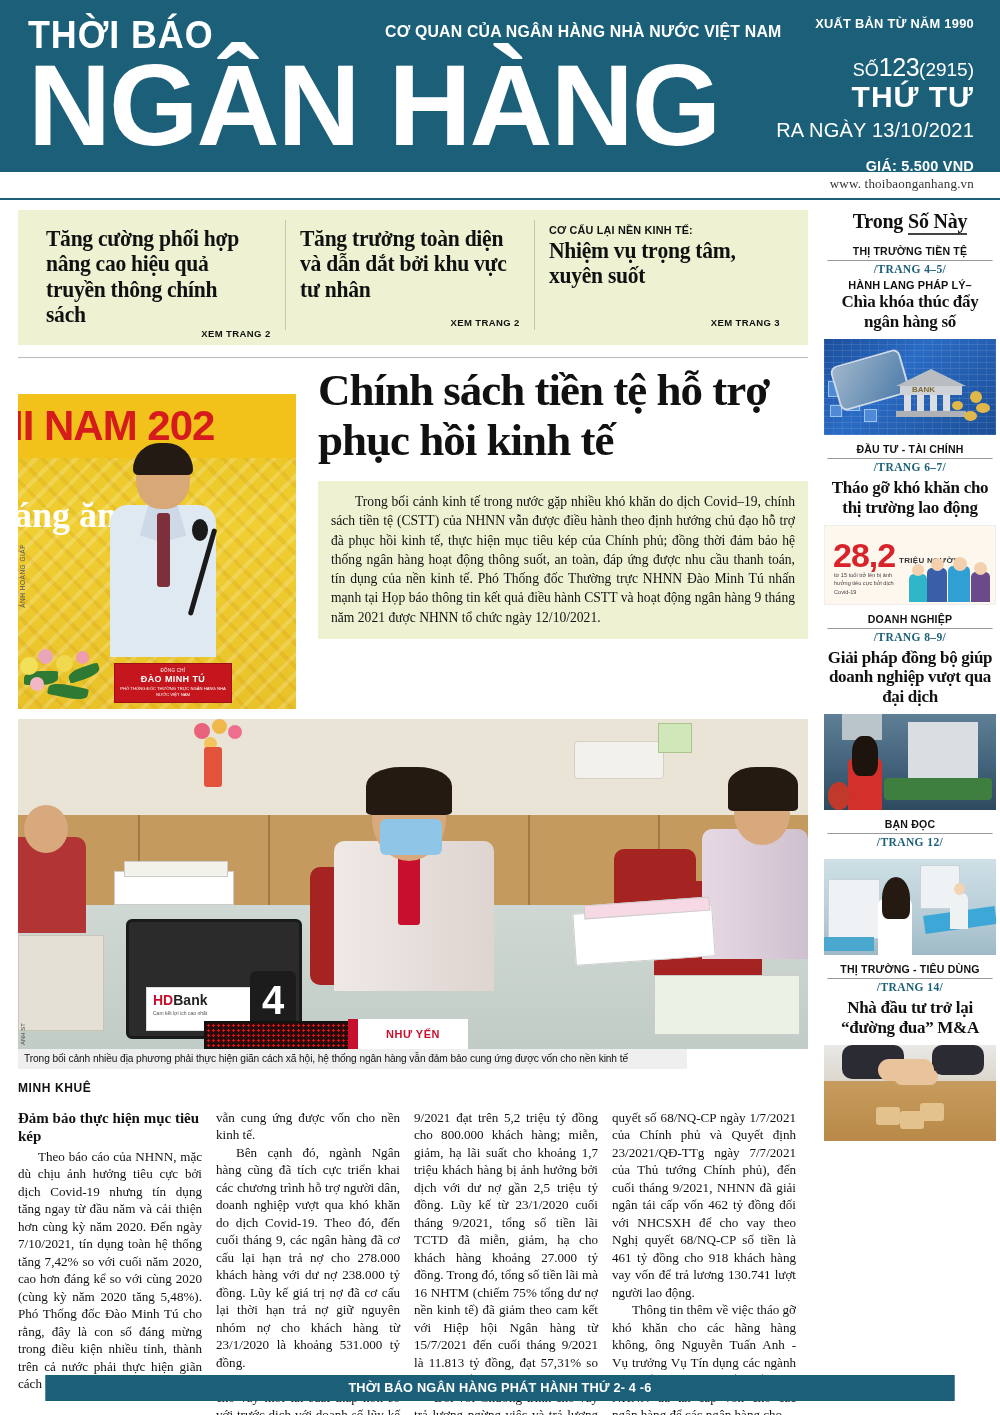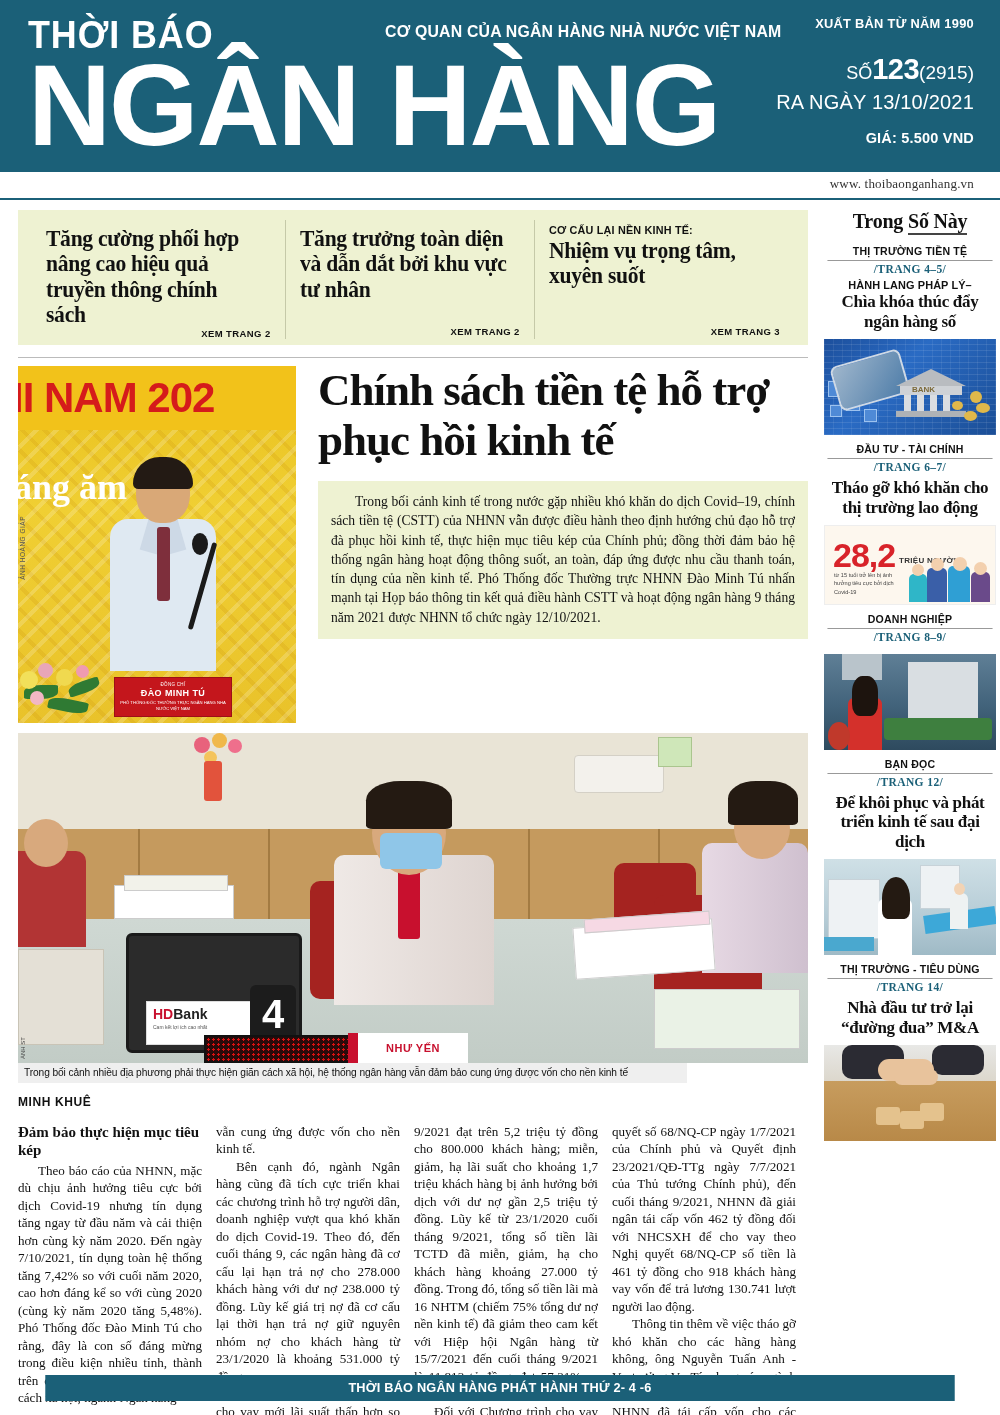--- a/index.html
+++ b/index.html
@@ -59,21 +59,21 @@
   .mh-right {
     position: absolute;
     right: 26px; top: 16px;
     color: #fff;
     text-align: right;
     font-family: "Liberation Sans", sans-serif;
     width: 210px;
   }
   .mh-since { font-size: 13.5px; font-weight: 700; letter-spacing: .3px; transform: scaleX(.95); transform-origin: right center;}
   .mh-issue { margin-top: 22px; font-size: 18px; font-weight: 400; }
-  .mh-issue b { font-size: 29px; font-weight: 700; letter-spacing: -.5px; }
+  .mh-issue b { font-size: 25px; font-weight: 400; letter-spacing: -.5px; }
   .mh-issue .paren { font-size: 19px; }
   .mh-day { font-size: 30px; font-weight: 700; letter-spacing: 1px; margin-top: -2px;}
   .mh-date { font-size: 20px; font-weight: 400; margin-top: 5px; letter-spacing: .2px;}
   .mh-price { font-size: 14.5px; font-weight: 700; margin-top: 16px; letter-spacing: .2px;}
 
   .urlbar {
     height: 28px;
     border-bottom: 2px solid #1b6078;
     position: relative;
   }
@@ -94,21 +94,21 @@
   .left-col { width: 790px; }
   .vdivider { width: 1px; background: #c9c9c9; margin: 0 8px; }
   .right-col { width: 172px; }
 
   
   .teasers {
     background: #eef2d2;
     display: flex;
     height: 135px;
     margin-top: 2px;
-    padding: 10px 14px 6px 14px;
+    padding: 10px 14px 15px 14px;
     justify-content: space-between;
   }
   .teaser {
     flex: 1;
     padding: 4px 14px 0 14px;
     position: relative;
     display: flex;
     flex-direction: column;
   }
   .teaser + .teaser { border-left: 1px solid #c5c9a8; }
@@ -138,24 +138,25 @@
     font-family: "Liberation Sans", sans-serif;
     font-weight: 700;
     font-size: 9.5px;
     letter-spacing: .4px;
     padding-bottom: 2px;
   }
 
   
   .lead { display: flex; margin-top: 12px; border-top: 1px solid #bbb; padding-top: 8px;}
   .lead-photo {
-    width: 278px; height: 357px;
+    width: 278px; height: 315px;
     position: relative;
     overflow: hidden;
     flex: none;
+    margin-top: 28px;
   }
   .lead-text { flex: 1; padding-left: 22px; }
   .lead-text h1 {
     font-family: "Liberation Serif", serif;
     font-weight: 700;
     font-size: 45px;
     line-height: 1.1;
     letter-spacing: -1px;
   }
   .lead-sapo {
@@ -461,20 +462,21 @@
   <div class="mh-left">
     <div class="mh-thoibao">THỜI BÁO</div>
     <div class="mh-nganhang">NGÂN HÀNG</div>
   </div>
   <div class="mh-center">CƠ QUAN CỦA NGÂN HÀNG NHÀ NƯỚC VIỆT NAM</div>
   <div class="mh-right">
     <div class="mh-since">XUẤT BẢN TỪ NĂM 1990</div>
     <div class="mh-issue">
       <span>SỐ</span><b>123</b><span class="paren">(2915)</span>
     </div>
+    <div class="mh-day">THỨ TƯ</div>
     <div class="mh-date">RA NGÀY 13/10/2021</div>
     <div class="mh-price">GIÁ: 5.500 VND</div>
   </div>
 </header>
 
 <div class="urlbar">
   <span>www. thoibaonganhang.vn</span>
 </div>
 
 <div class="page">
@@ -685,37 +687,37 @@
             <div class="ppbody" style="left:62px;top:14px;width:19px;height:30px;background:#6a4a8a;"></div>
             <div class="pphead" style="left:65px;top:4px;width:13px;height:13px;background:#f3d0ae;"></div>
           </div>
         </div>
       </div>
     </div>
 
     <div class="sb-sec">
       <div class="sb-cat">DOANH NGHIỆP</div>
       <div class="sb-page">/TRANG 8–9/</div>
+      <div class="sb-head">Giải pháp đồng bộ giúp doanh nghiệp vượt qua đại dịch</div>
       <div class="sb-img img-fact">
         <div class="mach" style="left:84px;top:8px;width:70px;height:56px;"></div>
         <div class="mach" style="left:18px;top:0px;width:40px;height:26px;background:#b9c4cb;"></div>
         <div class="belt" style="left:60px;top:64px;width:108px;height:22px;border-radius:4px;"></div>
         <div class="worker">
           <div class="wb" style="left:24px;top:44px;width:34px;height:52px;"></div>
           <div class="wh" style="left:32px;top:26px;width:20px;height:22px;"></div>
           <div class="whair" style="left:28px;top:22px;width:26px;height:40px;"></div>
         </div>
         <div style="position:absolute;left:4px;top:68px;width:22px;height:28px;background:#c0392b;border-radius:50%;"></div>
       </div>
     </div>
 
     <div class="sb-sec">
       <div class="sb-cat">BẠN ĐỌC</div>
       <div class="sb-page">/TRANG 12/</div>
-      <div class="sb-head">Để khôi phục và phát triển kinh tế sau đại dịch</div>
       <div class="sb-img img-text">
         <div class="tmach" style="left:4px;top:20px;width:52px;height:60px;"></div>
         <div class="tmach" style="left:96px;top:6px;width:40px;height:44px;"></div>
         <div class="tbelt" style="left:100px;top:52px;width:72px;height:18px;transform:rotate(-8deg);"></div>
         <div class="tbelt" style="left:0px;top:78px;width:50px;height:14px;background:#4aa8cf;"></div>
         <div class="tw">
           <div class="twb" style="left:54px;top:40px;width:34px;height:56px;"></div>
           <div class="twh" style="left:62px;top:24px;width:20px;height:22px;"></div>
           <div class="twhair" style="left:58px;top:18px;width:28px;height:42px;"></div>
         </div>

